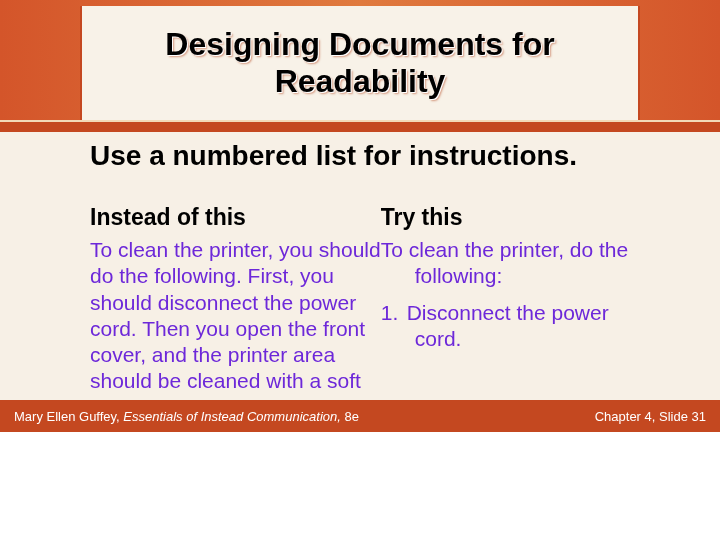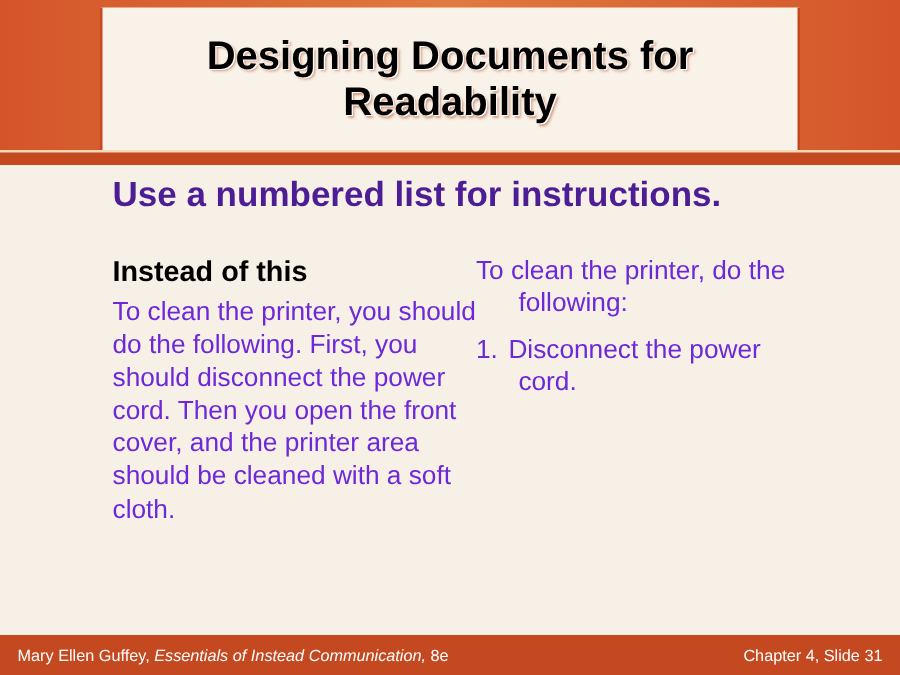--- a/index.html
+++ b/index.html
@@ -1,18 +1,18 @@
 <!DOCTYPE html>
 <html><head>
 <meta charset="utf-8">
 <style>
   * { margin: 0; padding: 0; box-sizing: border-box; }
   html, body { width: 720px; height: 540px; overflow: hidden; font-family: Arial, Helvetica, sans-serif; }
   .slide {
-    width: 720px; height: 540px;
+    width: 720px; height: 432px;
     background: #f7f0e6;
     position: relative;
   }
   .title-band {
     position: absolute;
     top: 0; left: 0; right: 0;
     height: 120px;
     background: linear-gradient(to right, #d4552a 0%, #e07a3e 50%, #d4552a 100%);
     padding: 0;
   }
@@ -42,21 +42,21 @@
     background: #c44820;
     border-top: 2px solid #f2d9b8;
   }
   .content {
     position: absolute;
     top: 140px; left: 90px; right: 60px; bottom: 50px;
   }
   .heading {
     font-size: 28px;
     font-weight: bold;
-    color: #4c1d95;
+    color: #000000;
     margin-bottom: 14px;
   }
   .columns {
     display: flex;
     margin-top: 32px;
   }
   .col { flex: 1; }
   .col-left { flex: 1.02; }
   .col-right { flex: 0.98; }
   .colhead {
@@ -123,20 +123,21 @@
   <div class="content">
     <div class="heading">Use a numbered list for instructions.</div>
 
     <div class="columns">
       <div class="col col-left">
         <div class="colhead">Instead of this</div>
         <div class="body">To clean the printer, you should do the following. First, you should disconnect the power cord. Then you open the front cover, and the printer area should be cleaned with a soft cloth.</div>
       </div>
 
       <div class="col col-right">
+        <div class="colhead">Try this</div>
         <div class="body">
           <div class="try-lead">
             <span class="try-lead-indent">To clean the printer, do the following:</span>
           </div>
           <ol class="steps">
             <li><span class="num">1.</span><span>Disconnect the power cord.</span></li>
           </ol>
         </div>
       </div>
     </div>

